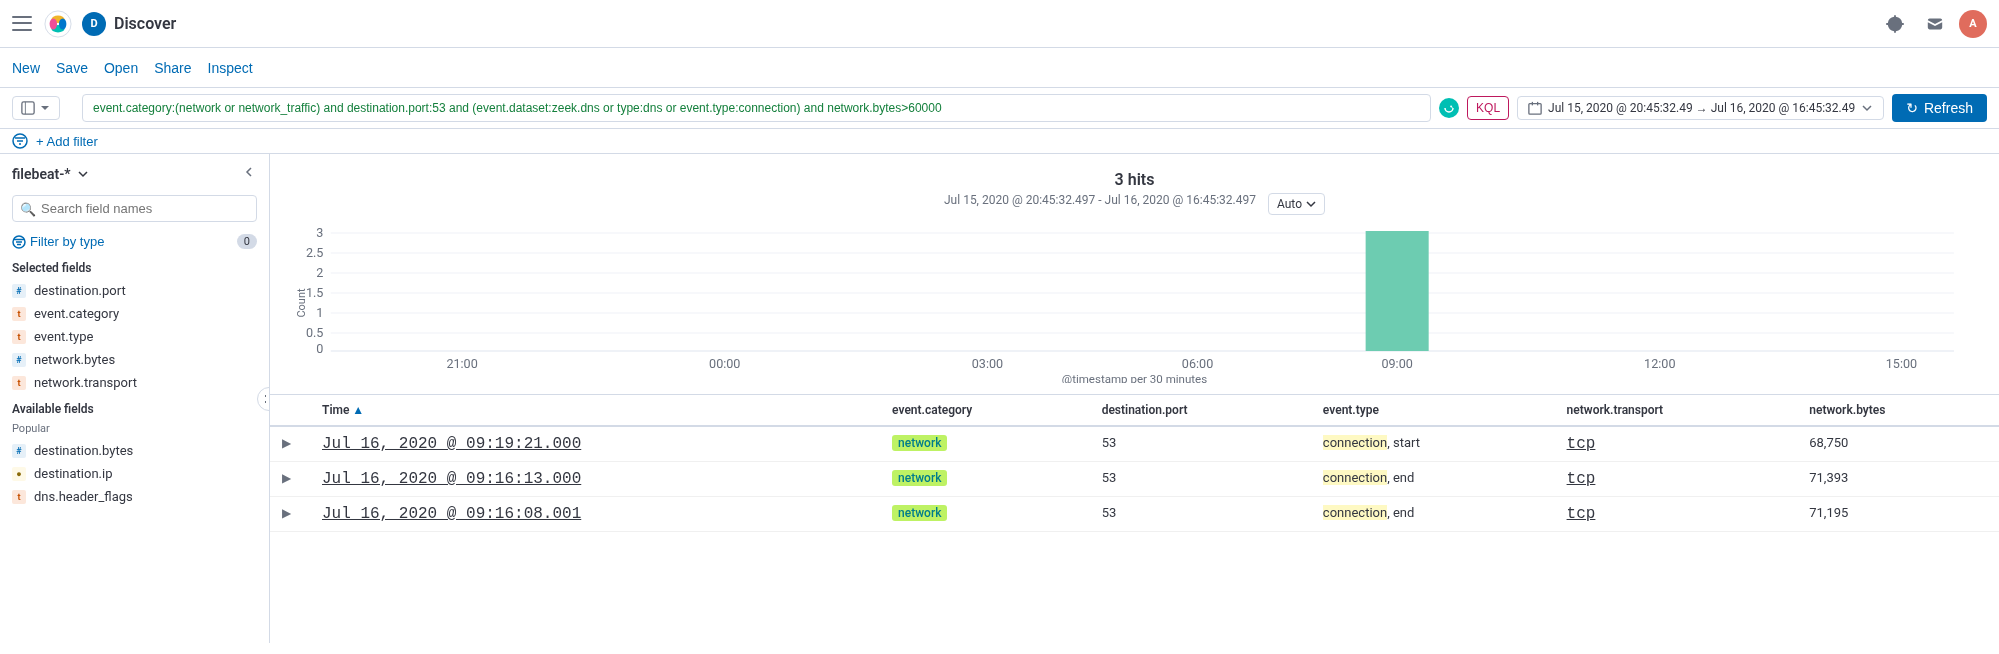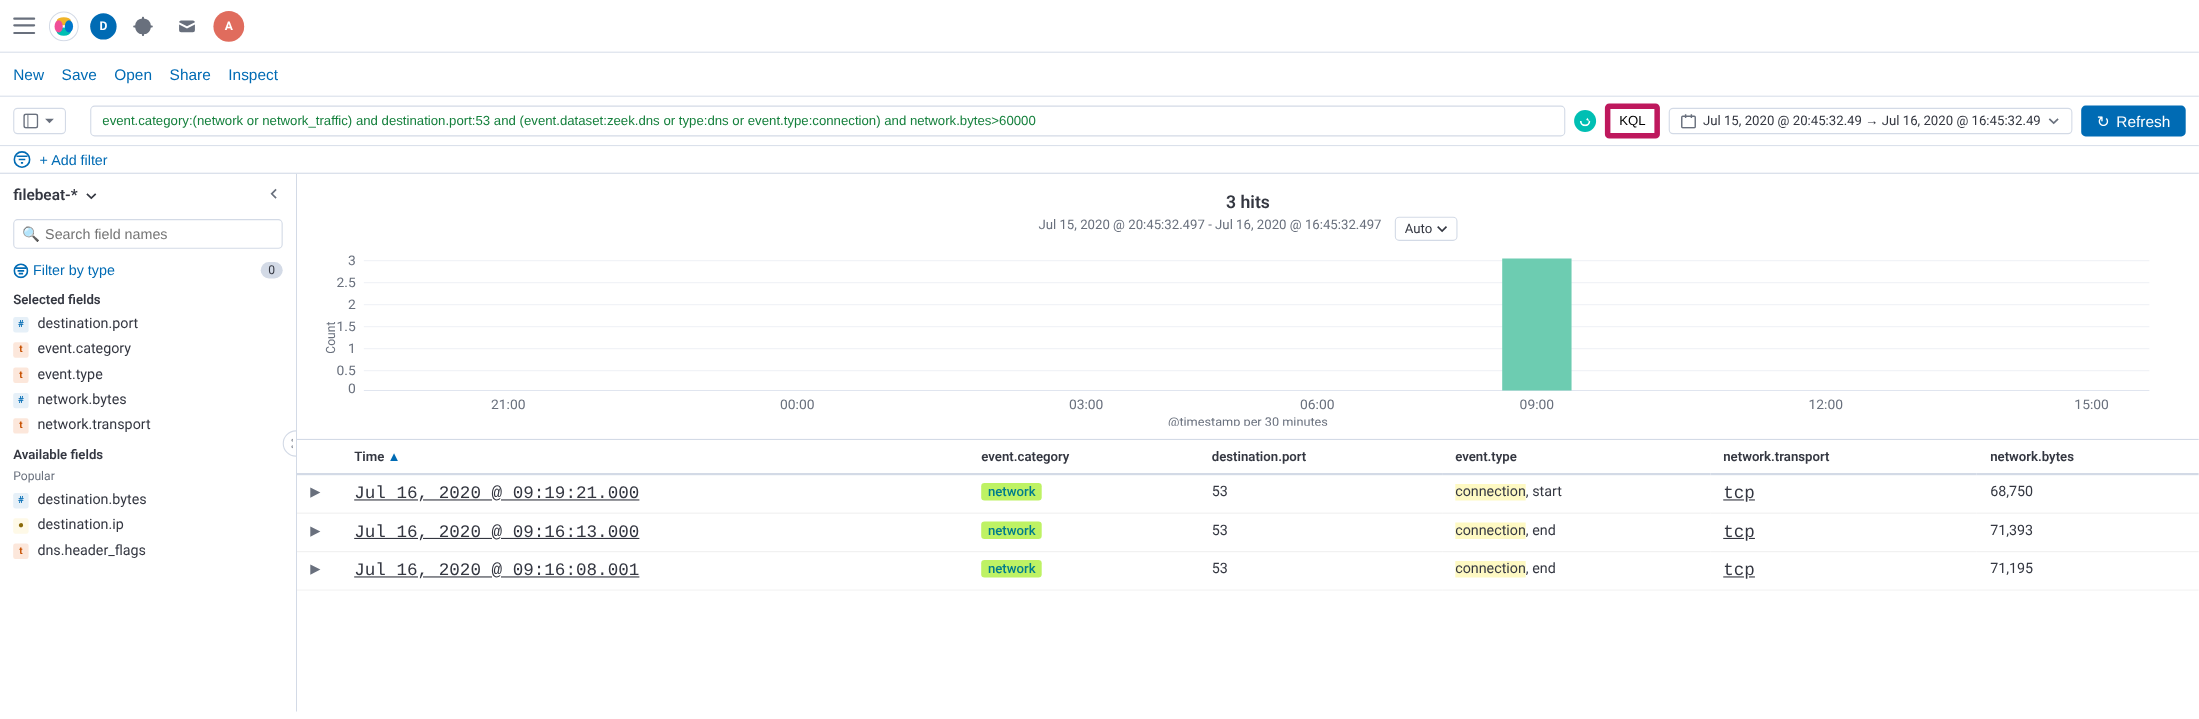--- a/index.html
+++ b/index.html
@@ -26,21 +26,21 @@
     }
     .action-btn { background: none; border: none; color: #006bb4; cursor: pointer; font-size: 14px; padding: 4px 0; }
 
     
     .query-bar {
       display: flex; align-items: center; padding: 6px 12px; gap: 8px;
       border-bottom: 1px solid #d3dae6; background: #fff;
     }
     .query-index-btn { display: flex; align-items: center; gap: 4px; border: 1px solid #d3dae6; border-radius: 4px; padding: 4px 8px; cursor: pointer; background: #fff; font-size: 12px; }
     .query-input { flex: 1; border: 1px solid #d3dae6; border-radius: 4px; padding: 6px 10px; font-size: 12px; outline: none; color: #15803d; margin-left: 14px; }
-    .kql-btn { border: 5px solid #be185d; border-radius: 4px; padding: 4px 8px; background: #fff; cursor: pointer; font-size: 12px; color: #000000; }
+    .kql-btn { border: 1px solid #be185d; border-radius: 4px; padding: 4px 8px; background: #fff; cursor: pointer; font-size: 12px; color: #be185d; }
     .time-picker { display: flex; align-items: center; gap: 6px; border: 1px solid #d3dae6; border-radius: 4px; padding: 4px 10px; cursor: pointer; background: #fff; font-size: 12px; color: #343741; }
     .refresh-btn { background: #006bb4; color: #fff; border: none; border-radius: 4px; padding: 6px 14px; cursor: pointer; font-size: 14px; display: flex; align-items: center; gap: 6px; white-space: nowrap; }
 
     
     .filter-bar {
       display: flex; align-items: center; padding: 4px 12px; gap: 8px;
       border-bottom: 1px solid #d3dae6; background: #fff;
     }
     .filter-icon-btn { background: none; border: none; cursor: pointer; color: #006bb4; display: flex; align-items: center; }
     .add-filter-btn { background: none; border: none; color: #006bb4; cursor: pointer; font-size: 13px; }
@@ -105,20 +105,21 @@
   </div>
 
   <svg class="logo" viewBox="0 0 30 30">
     <circle cx="15" cy="15" r="14" fill="#fff" stroke="#d3dae6" stroke-width="1"></circle>
     <ellipse cx="15" cy="10" rx="7" ry="4" fill="#f0b429"></ellipse>
     <ellipse cx="15" cy="20" rx="7" ry="4" fill="#00bfb3"></ellipse>
     <ellipse cx="10" cy="15" rx="4" ry="6" fill="#f04e98"></ellipse>
     <ellipse cx="20" cy="15" rx="4" ry="6" fill="#07c"></ellipse>
   </svg>
   <div class="app-badge">D</div>
+  <div class="app-title">Discover</div>
   <div class="top-icons">
     <button class="top-icon-btn" title="Settings">
       <svg width="18" height="18" viewBox="0 0 20 20" fill="currentColor">
         <path d="M10 13a3 3 0 100-6 3 3 0 000 6z"></path>
         <path fill-rule="evenodd" d="M10 0a1 1 0 011 1v1.07A8.002 8.002 0 0117.93 9H19a1 1 0 110 2h-1.07A8.002 8.002 0 0111 17.93V19a1 1 0 11-2 0v-1.07A8.002 8.002 0 012.07 11H1a1 1 0 110-2h1.07A8.002 8.002 0 019 2.07V1a1 1 0 011-1z"></path>
       </svg>
     </button>
     <button class="top-icon-btn" title="Mail">
       <svg width="18" height="18" viewBox="0 0 20 20" fill="currentColor">
         <path d="M2.003 5.884L10 9.882l7.997-3.998A2 2 0 0016 4H4a2 2 0 00-1.997 1.884z"></path>

